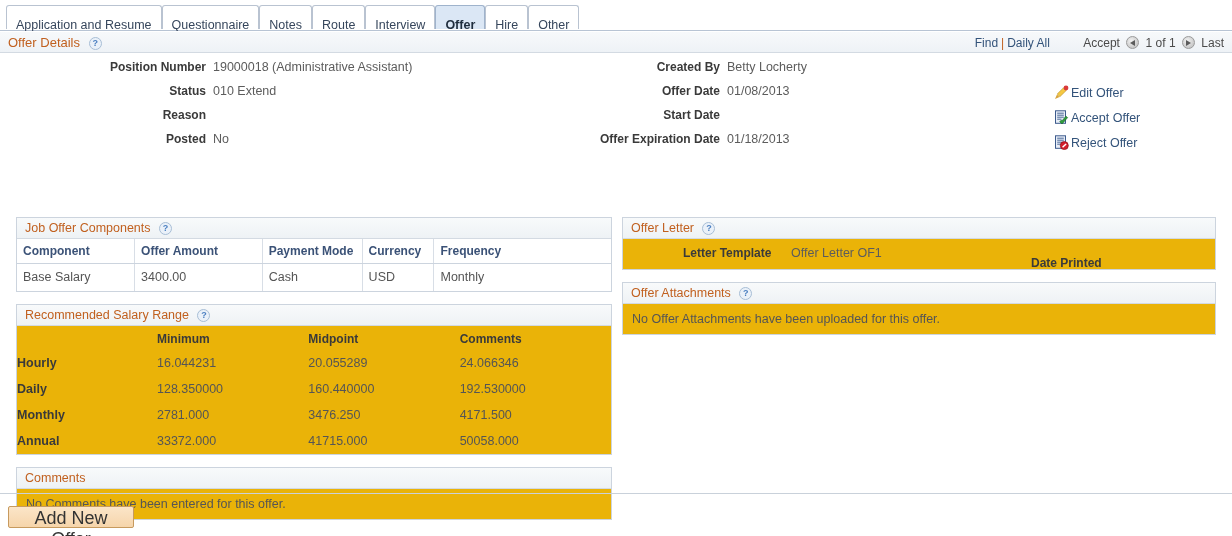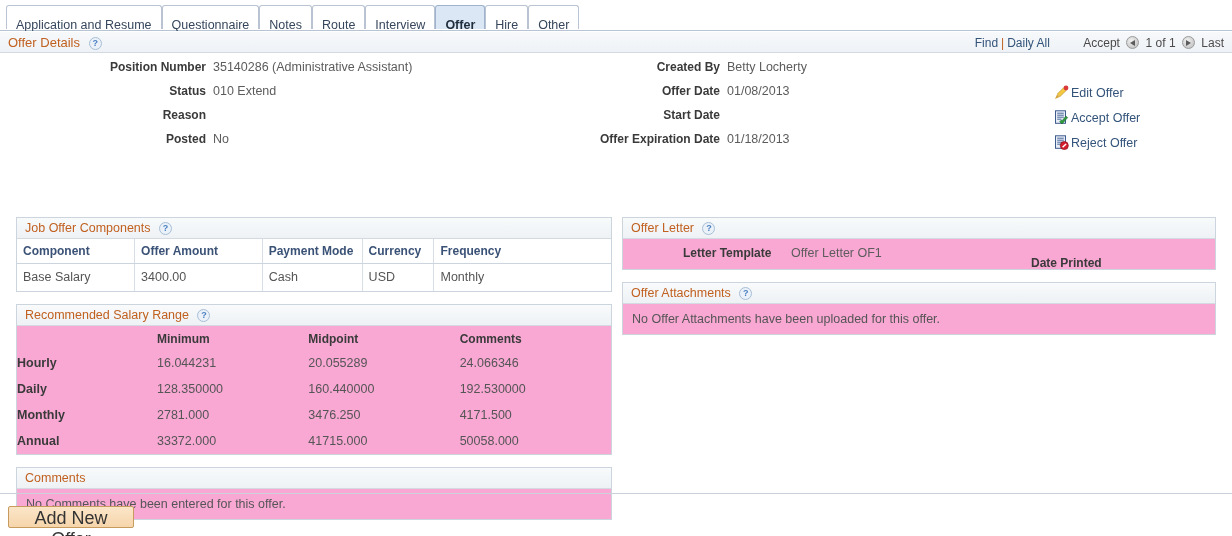--- a/index.html
+++ b/index.html
@@ -141,21 +141,21 @@
     font-size: 12px;
   }
   .fvalue {
     display: inline-block;
     margin-left: 7px;
     color: #5c5c5c;
     font-size: 12.5px;
   }
 
   
-  .grp-box { border: 1px solid #ccd4de; background: #f9a8d4; }
+  .grp-box { border: 1px solid #ccd4de; background: #eab308; }
   .grp-head {
     height: 21px;
     background: linear-gradient(to bottom, #f8fafb 0%, #eef2f5 100%);
     border-bottom: 1px solid #d3dae2;
     color: #c1601f;
     font-size: 12.5px;
     padding: 3px 0 0 8px;
   }
 
   table.grid { width: 100%; border-collapse: collapse; }
@@ -261,21 +261,21 @@
               <line x1="3.2" y1="5.2" x2="9.8" y2="5.2"></line>
               <line x1="3.2" y1="7.2" x2="9.8" y2="7.2"></line>
               <line x1="3.2" y1="9.2" x2="7.5" y2="9.2"></line>
             </g>
             <circle cx="10.3" cy="10.6" r="4" fill="#d41f2e" stroke="#8d1019" stroke-width="0.7"></circle>
             <rect x="7.9" y="9.9" width="4.8" height="1.5" fill="#ffffff" transform="rotate(-42 10.3 10.6)"></rect>
           </svg></span><span class="lbl">Reject Offer</span></div>
     </div>
 
   <div class="fields" id="fields">
-      <div class="frow" style="left: 16px; top: 2px;"><span class="flabel" style="width: 190px;">Position Number</span><span class="fvalue">35140286 (Administrative Assistant)</span></div>
+      <div class="frow" style="left: 16px; top: 2px;"><span class="flabel" style="width: 190px;">Position Number</span><span class="fvalue">19000018 (Administrative Assistant)</span></div>
       <div class="frow" style="left: 16px; top: 26px;"><span class="flabel" style="width: 190px;">Status</span><span class="fvalue">010 Extend</span></div>
       <div class="frow" style="left: 16px; top: 50px;"><span class="flabel" style="width: 190px;">Reason</span><span class="fvalue"></span></div>
       <div class="frow" style="left: 560px; top: 2px;"><span class="flabel" style="width: 160px;">Created By</span><span class="fvalue">Betty Locherty</span></div>
       <div class="frow" style="left: 16px; top: 74px;"><span class="flabel" style="width: 190px;">Posted</span><span class="fvalue">No</span></div>
       <div class="frow" style="left: 560px; top: 26px;"><span class="flabel" style="width: 160px;">Offer Date</span><span class="fvalue">01/08/2013</span></div>
       <div class="frow" style="left: 560px; top: 50px;"><span class="flabel" style="width: 160px;">Start Date</span><span class="fvalue"></span></div>
       <div class="frow" style="left: 560px; top: 74px;"><span class="flabel" style="width: 160px;">Offer Expiration Date</span><span class="fvalue">01/18/2013</span></div>
     </div>
 
   <div class="left-col">

